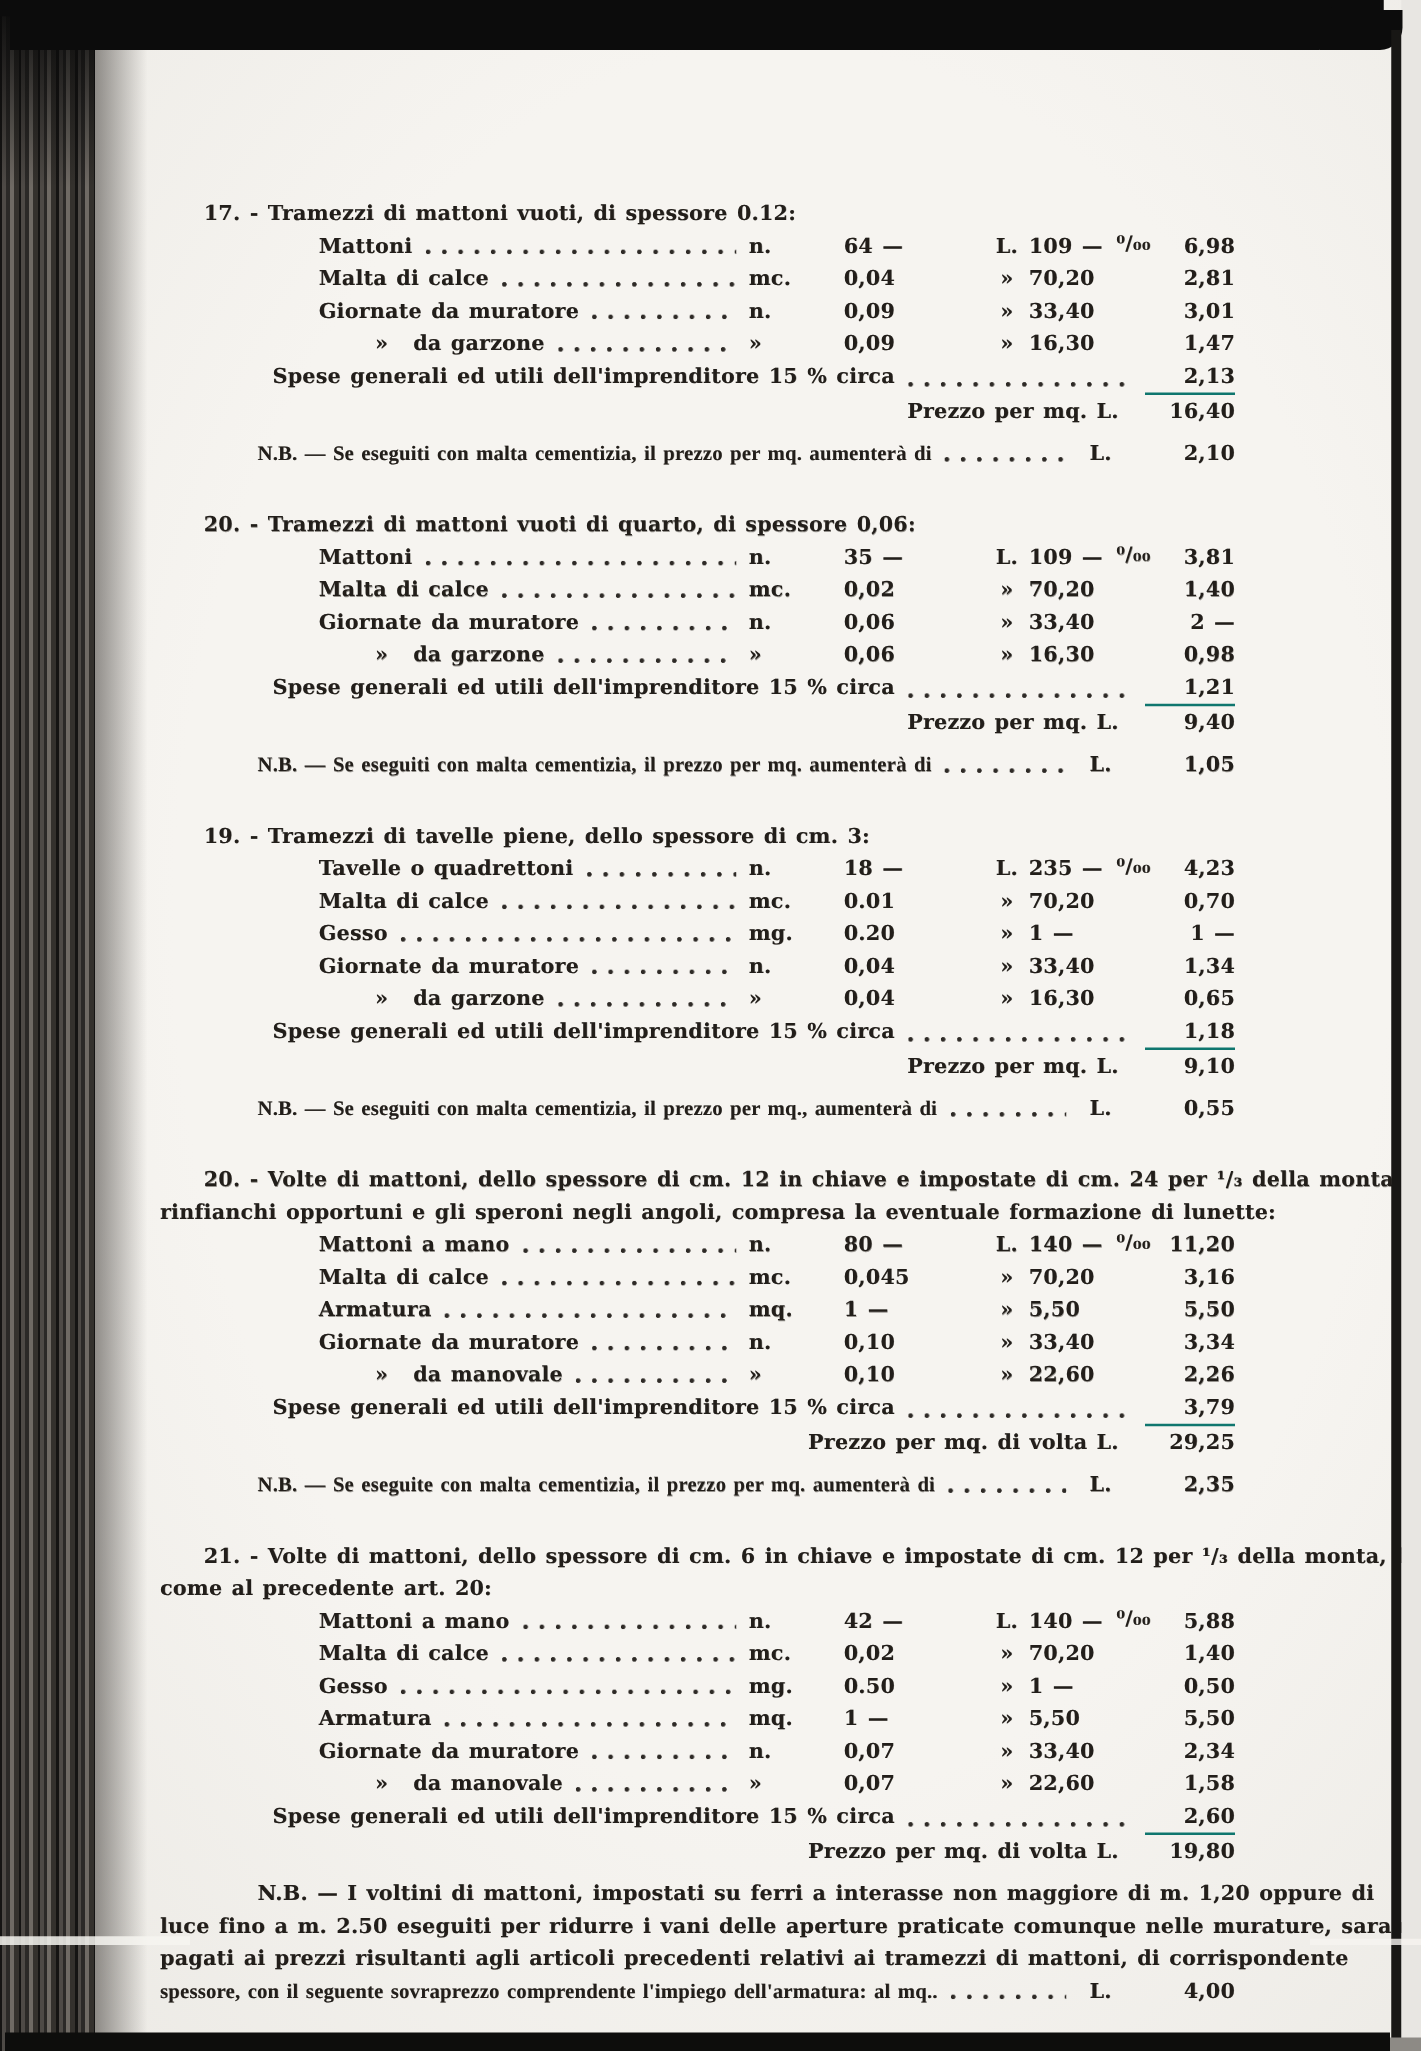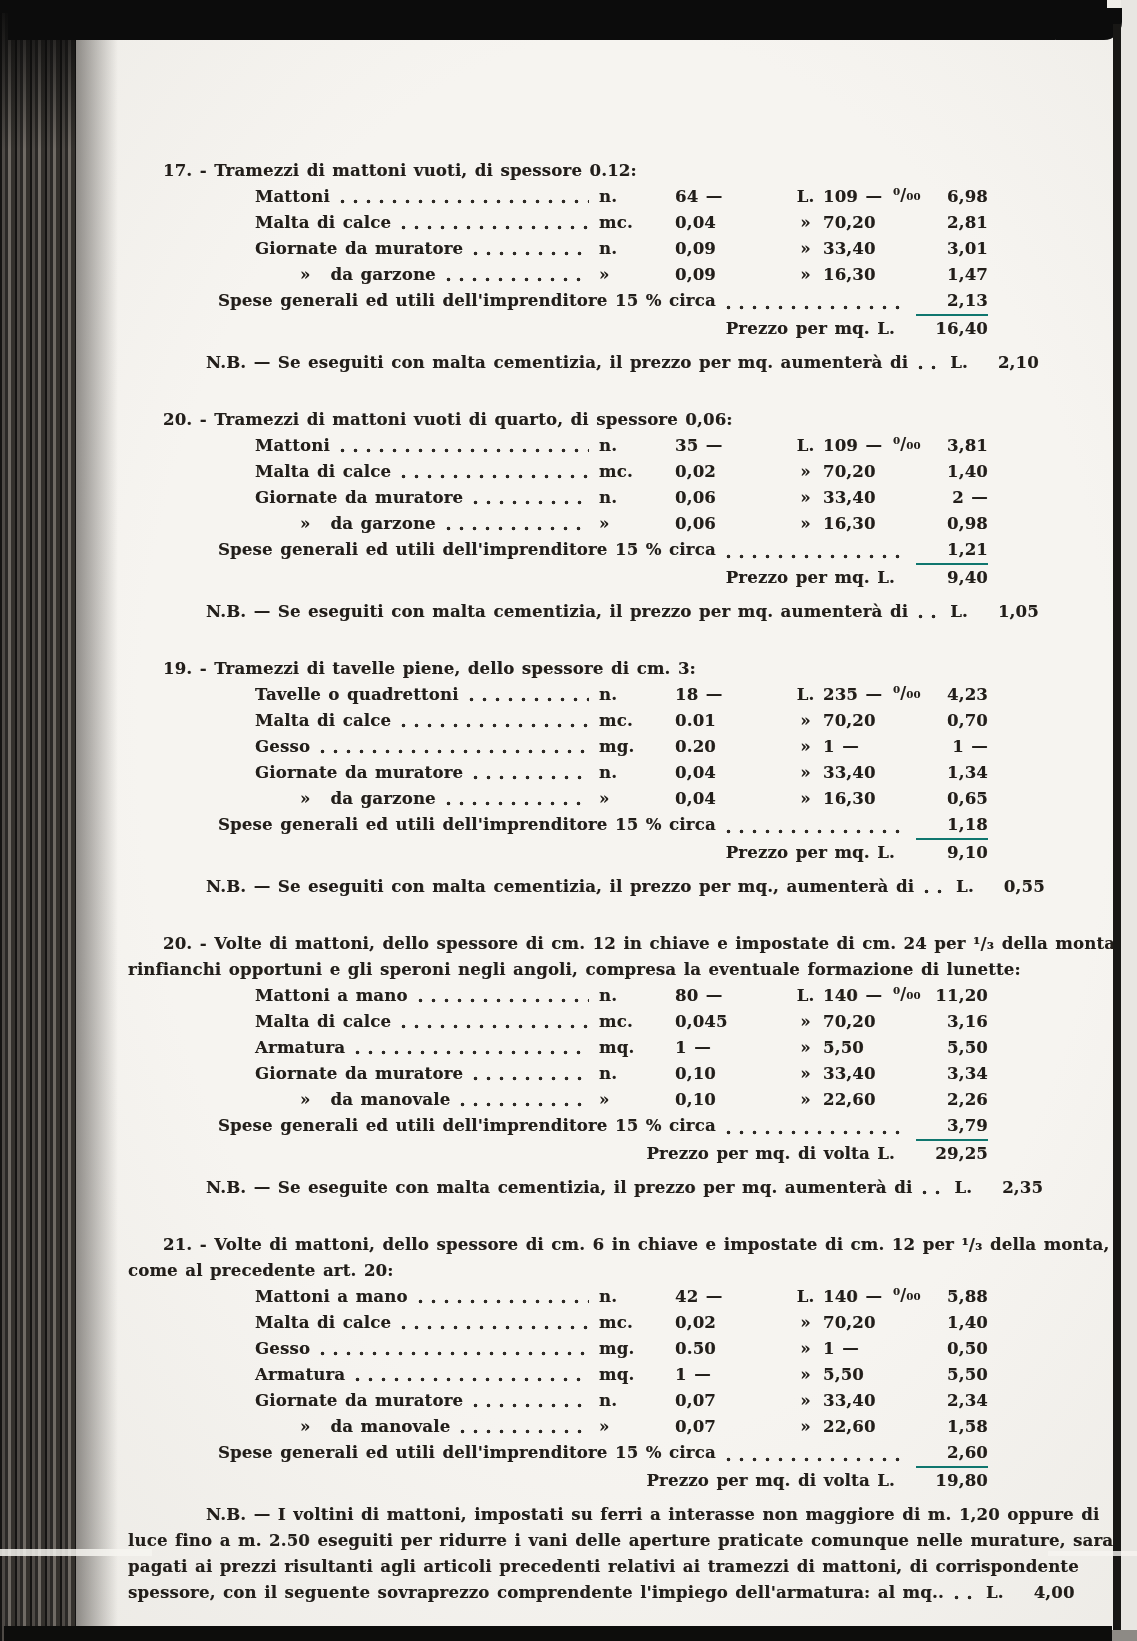--- a/index.html
+++ b/index.html
@@ -47,21 +47,21 @@
   .suffix{width:40px;padding-left:5px;box-sizing:border-box;font-size:16px;position:relative;top:-2px;}
   .tot{width:60px;text-align:right;white-space:nowrap;}
   .spese .lab{padding-left:90px;}
   .spese .tot{width:72px;border-bottom:2px solid #0f766e;}
   .totalrow .spacer{flex:1;}
   .tlabel{white-space:nowrap;margin-right:33px;}
   .nb{margin-top:8px;}
   .nb-line{white-space:nowrap;}
   .nb-line.indent{padding-left:78px;}
   .nb-last{display:flex;padding-right:54px;}
-  .nb-last .nb-text{white-space:nowrap;}
+  .nb-last .nb-text{white-space:nowrap;font-family:Liberation Serif, serif;}
   .nb-last.indent .nb-text{padding-left:78px;}
   .nb-last .cur{margin-right:30px;}
 </style>
 </head>
 <body>
 
 <div class="stage">
   <div class="paper"></div>
   <div class="content">
     <div class="items">

